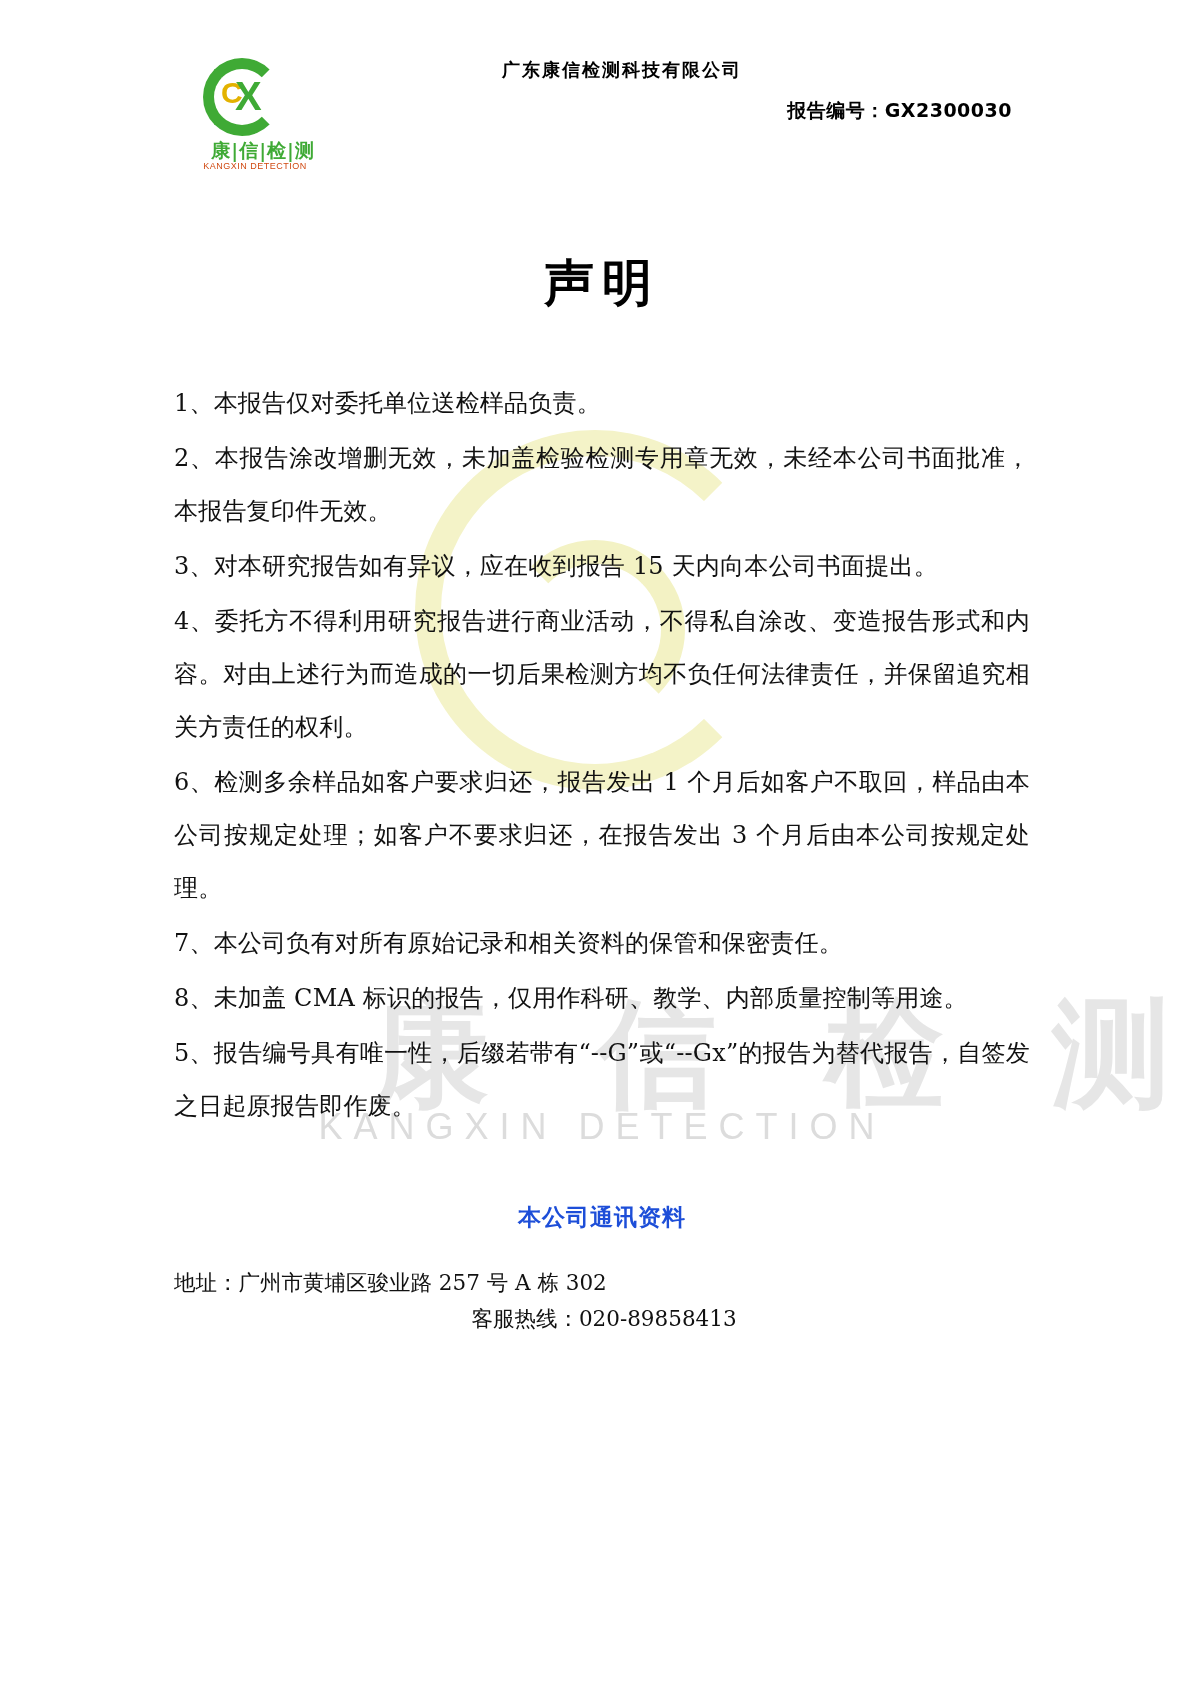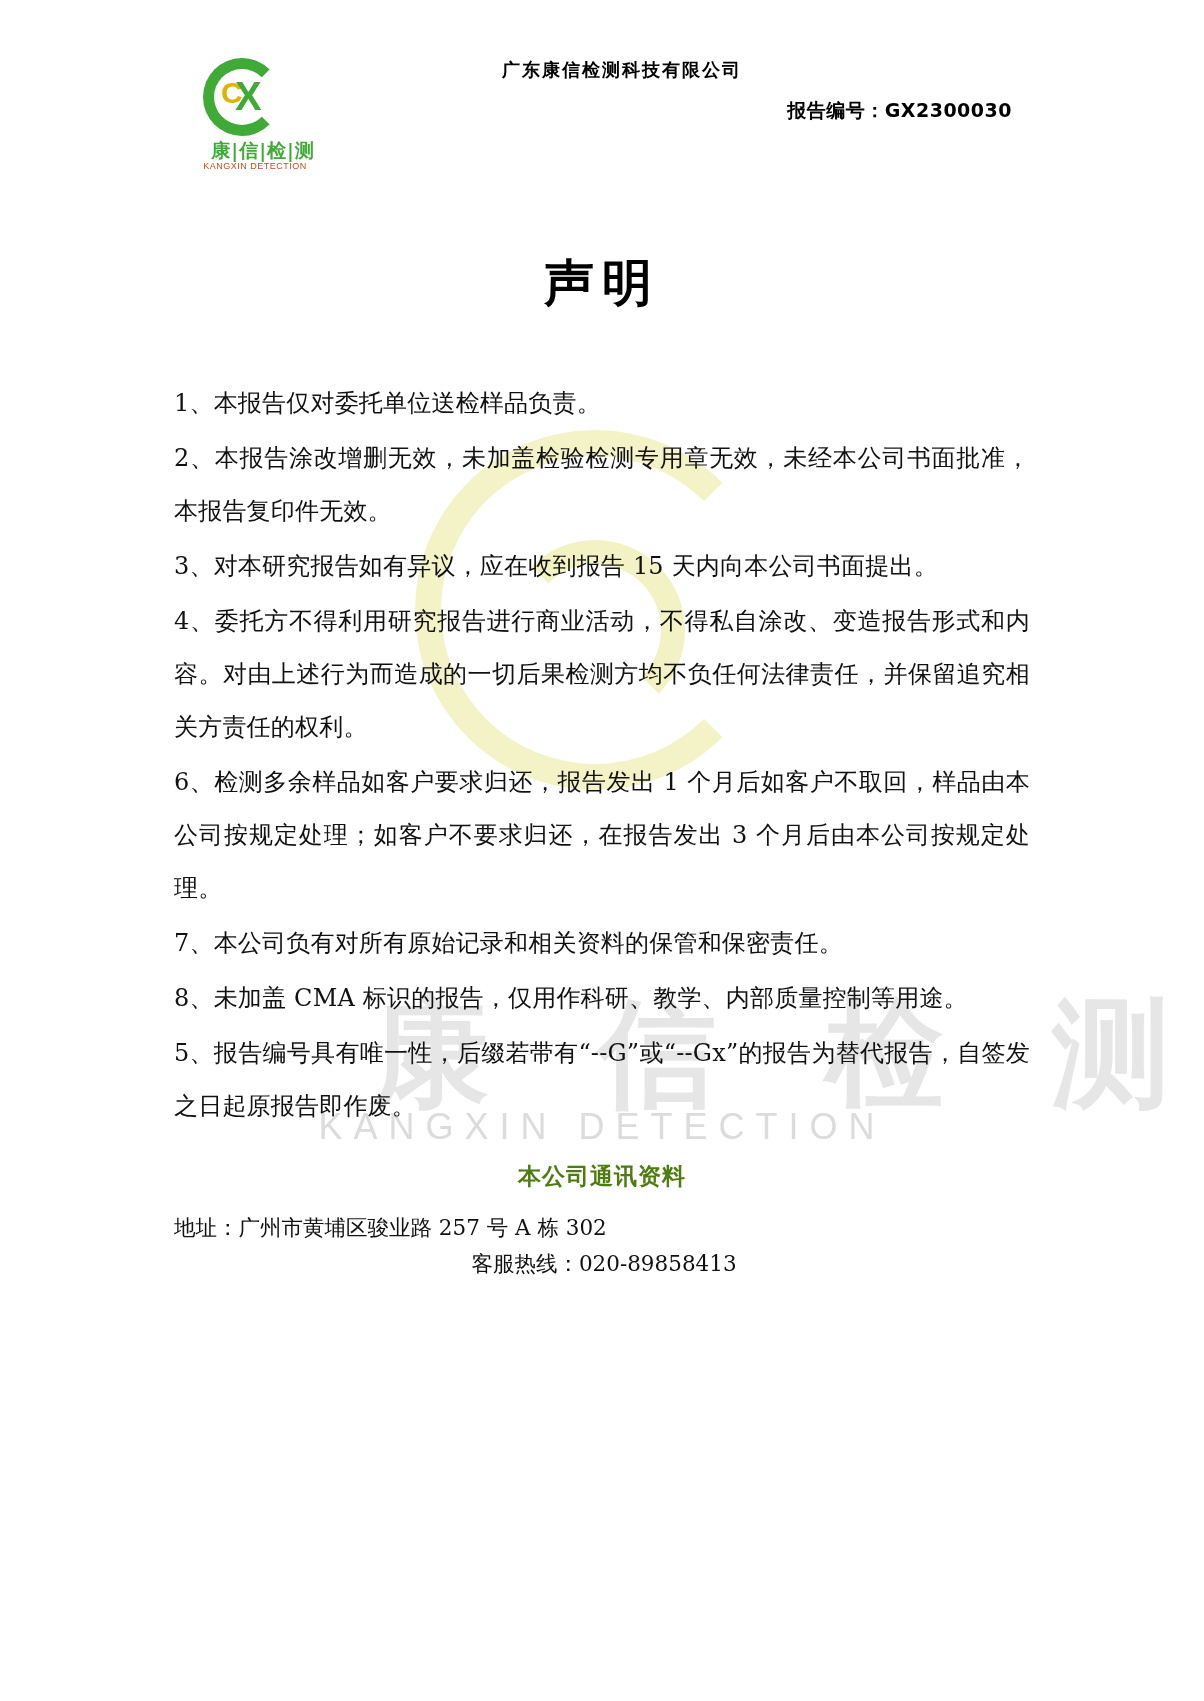--- a/index.html
+++ b/index.html
@@ -195,30 +195,30 @@
     font-size: 24px;
     line-height: 53px;
     text-align: justify;
     color: #111;
     margin: 0 0 2px 0;
     letter-spacing: 0.2px;
   }
 
   
   .contact-title {
-    margin-top: 28px;
+    margin-top: 69px;
     text-align: center;
     font-family: "DejaVu Serif", serif;
     font-weight: bold;
     font-size: 23px;
     letter-spacing: 1px;
-    color: #4d7c0f;
+    color: #1d4ed8;
   }
   .contact-lines {
-    margin-top: 18px;
+    margin-top: 32px;
     padding-left: 4px;
   }
   .contact-row {
     font-family: "DejaVu Serif", serif;
     font-size: 21.5px;
     line-height: 36px;
     color: #111;
     display: flex;
   }
   .contact-row .col1 { width: 430px; }

